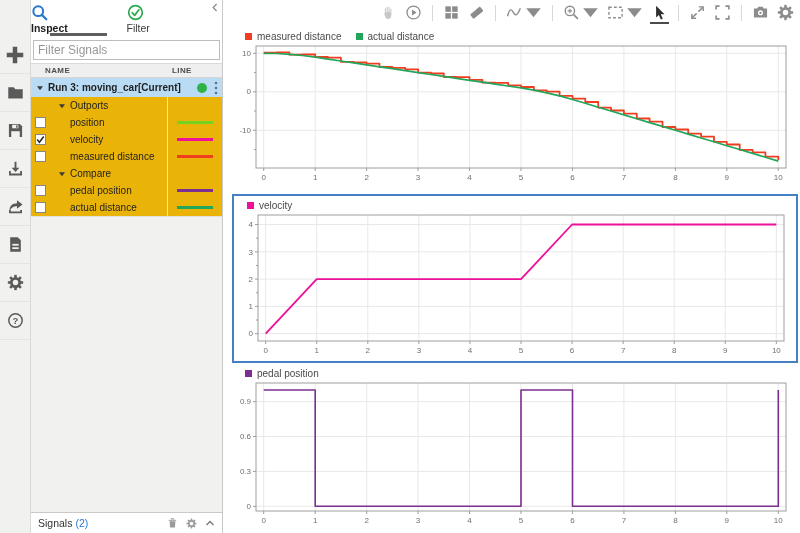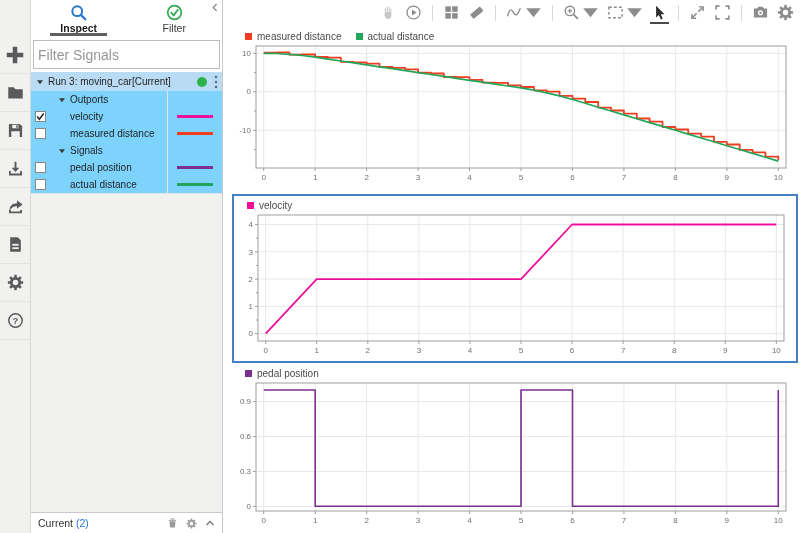--- a/index.html
+++ b/index.html
@@ -9,40 +9,40 @@
   .toolstrip{position:absolute;left:0;top:0;bottom:0;width:31px;background:#f1f1ef;
              border-right:1px solid #d9d9d7;box-sizing:border-box;padding-top:36px}
   .ts-cell{height:37px;display:flex;align-items:center;justify-content:center;
            border-bottom:1px solid #e4e4e2;color:#5a5a5a;cursor:pointer}
   .ts-cell svg{width:17px;height:17px}
   .ts-cell:first-child svg{width:20px;height:20px}
   
   .sidebar{position:absolute;left:31px;top:0;bottom:0;width:192px;background:#fff;
            border-right:1px solid #c9c9c9;box-sizing:border-box;display:flex;flex-direction:column}
   .tabs{height:38px;flex:none;display:flex;position:relative}
-  .tab{flex:1;display:flex;flex-direction:column;align-items:center;justify-content:center;
+  .tab{flex:1;display:flex;flex-direction:column;align-items:flex-start;justify-content:center;
        gap:1px;position:relative;font-size:10.5px;color:#3c3c3c;cursor:pointer}
   .tab .tab-ico svg{width:17px;height:17px;display:block}
   .tab.active .tab-label{font-weight:bold;color:#1d1d1d}
   .tab.active::after{content:"";position:absolute;left:20%;right:20%;bottom:2px;height:3px;background:#5f5f5f}
   .collapse-btn{position:absolute;top:1px;right:1px;width:12px;height:12px;display:flex;
                 align-items:center;justify-content:center;cursor:pointer}
   .filter-row{flex:none;padding:2px 2px 3px}
-  .filter-row input{width:100%;height:29px;box-sizing:border-box;border:1px solid #bcbcbc;
-                    font-size:14px;padding:0 4px;color:#333;font-family:inherit;outline:none}
+  .filter-row input{width:100%;height:20px;box-sizing:border-box;border:1px solid #bcbcbc;
+                    font-size:12px;padding:0 4px;color:#333;font-family:inherit;outline:none}
   .filter-row input::placeholder{color:#979797}
   .tbl-header{flex:none;height:13px;background:#efefef;border-top:1px solid #dadada;
               border-bottom:1px solid #d5d5d5;display:flex;align-items:center;
               font-size:8px;font-weight:bold;color:#4e4e4e;letter-spacing:.4px}
   .col-name{flex:1;padding-left:14px}
   .col-line{width:50px;padding-left:5px}
   #tree{flex:none}
   .row{height:17px;display:flex;align-items:center;font-size:10px;color:#1f1f1f;
-       background:#7dd3fc;cursor:pointer}
-  .row.run{height:19px;background:#b9dcf4;font-weight:normal}
+       background:#eab308;cursor:pointer}
+  .row.run{height:19px;background:#b9dcf4;font-weight:bold}
   .row .caret{display:flex;margin:0 4px 0 5px}
   .row.group .caret{margin-left:27px}
   .row.run .label{flex:1}
   .row .dot{width:10px;height:10px;border-radius:50%;margin-right:7px;flex:none}
   .row .kebab{margin-right:4px;display:flex}
   .row.signal .cbx{margin-left:4px;width:11px;height:11px;box-sizing:border-box;
                    border:1px solid #878787;background:#fff;flex:none;display:flex;
                    align-items:center;justify-content:center}
   .row.signal .label{margin-left:24px;flex:1}
   .row.group .label{flex:1}
@@ -183,20 +183,24 @@
       <span>
         <svg width="8" height="9" viewBox="0 0 8 9">
             <path d="M5.6 1L2.2 4.5 5.6 8" fill="none" stroke="#8a8a8a" stroke-width="1.2"></path>
           </svg>
       </span>
     </div>
   </div>
   <div class="filter-row">
     <input type="text" placeholder="Filter Signals" style="">
   </div>
+  <div class="tbl-header">
+    <span class="col-name">NAME</span>
+    <span class="col-line">LINE</span>
+  </div>
   <div id="tree">
       <div class="row run">
         <span class="caret">
           <svg width="8" height="8" viewBox="0 0 8 8" fill="#3a3a3a">
             <path d="M1 2.3h6L4 6.3z"></path>
           </svg>
         </span>
         <span class="label">Run 3: moving_car[Current]</span>
         <span class="dot" style="background:#2db34a"></span>
         <span class="kebab">
@@ -210,20 +214,27 @@
       <div class="row group">
         <span class="caret">
           <svg width="8" height="8" viewBox="0 0 8 8" fill="#3a3a3a">
             <path d="M1 2.3h6L4 6.3z"></path>
           </svg>
         </span>
         <span class="label">Outports</span>
         <span class="line-cell"></span>
       </div>
       <div class="row signal">
+        <span class="cbx"></span>
+        <span class="label">position</span>
+        <span class="line-cell">
+          <span class="swatch" style="background:#77d21f"></span>
+        </span>
+      </div>
+      <div class="row signal">
         <span class="cbx">
           <svg width="9" height="9" viewBox="0 0 9 9">
             <path d="M1.2 4.6l2.2 2.6 4.3-5.7" stroke="#222" stroke-width="1.5" fill="none"></path>
           </svg>
         </span>
         <span class="label">velocity</span>
         <span class="line-cell">
           <span class="swatch" style="background:#ee0f9b"></span>
         </span>
       </div>
@@ -233,41 +244,41 @@
         <span class="line-cell">
           <span class="swatch" style="background:#f03d20"></span>
         </span>
       </div>
       <div class="row group">
         <span class="caret">
           <svg width="8" height="8" viewBox="0 0 8 8" fill="#3a3a3a">
             <path d="M1 2.3h6L4 6.3z"></path>
           </svg>
         </span>
-        <span class="label">Signals</span>
+        <span class="label">Compare</span>
         <span class="line-cell"></span>
       </div>
       <div class="row signal">
         <span class="cbx"></span>
         <span class="label">pedal position</span>
         <span class="line-cell">
           <span class="swatch" style="background:#7b2f90"></span>
         </span>
       </div>
       <div class="row signal">
         <span class="cbx"></span>
         <span class="label">actual distance</span>
         <span class="line-cell">
           <span class="swatch" style="background:#21a65c"></span>
         </span>
       </div>
     </div>
   <div class="filler"></div>
   <div class="bar">
-    <span>Current</span>
+    <span>Signals</span>
     <span class="count" style="margin-left:-5px">(2)</span>
     <span class="grow"></span>
     <span class="b-ico">
       <svg width="11" height="12" viewBox="0 0 16 16" fill="currentColor">
           <rect x="5.6" y="1.2" width="4.8" height="1.6"></rect>
           <rect x="2.6" y="3.4" width="10.8" height="1.4"></rect>
           <path d="M3.7 5.6h8.6l-.8 9H4.5z"></path>
         </svg>
     </span>
     <span class="b-ico">

